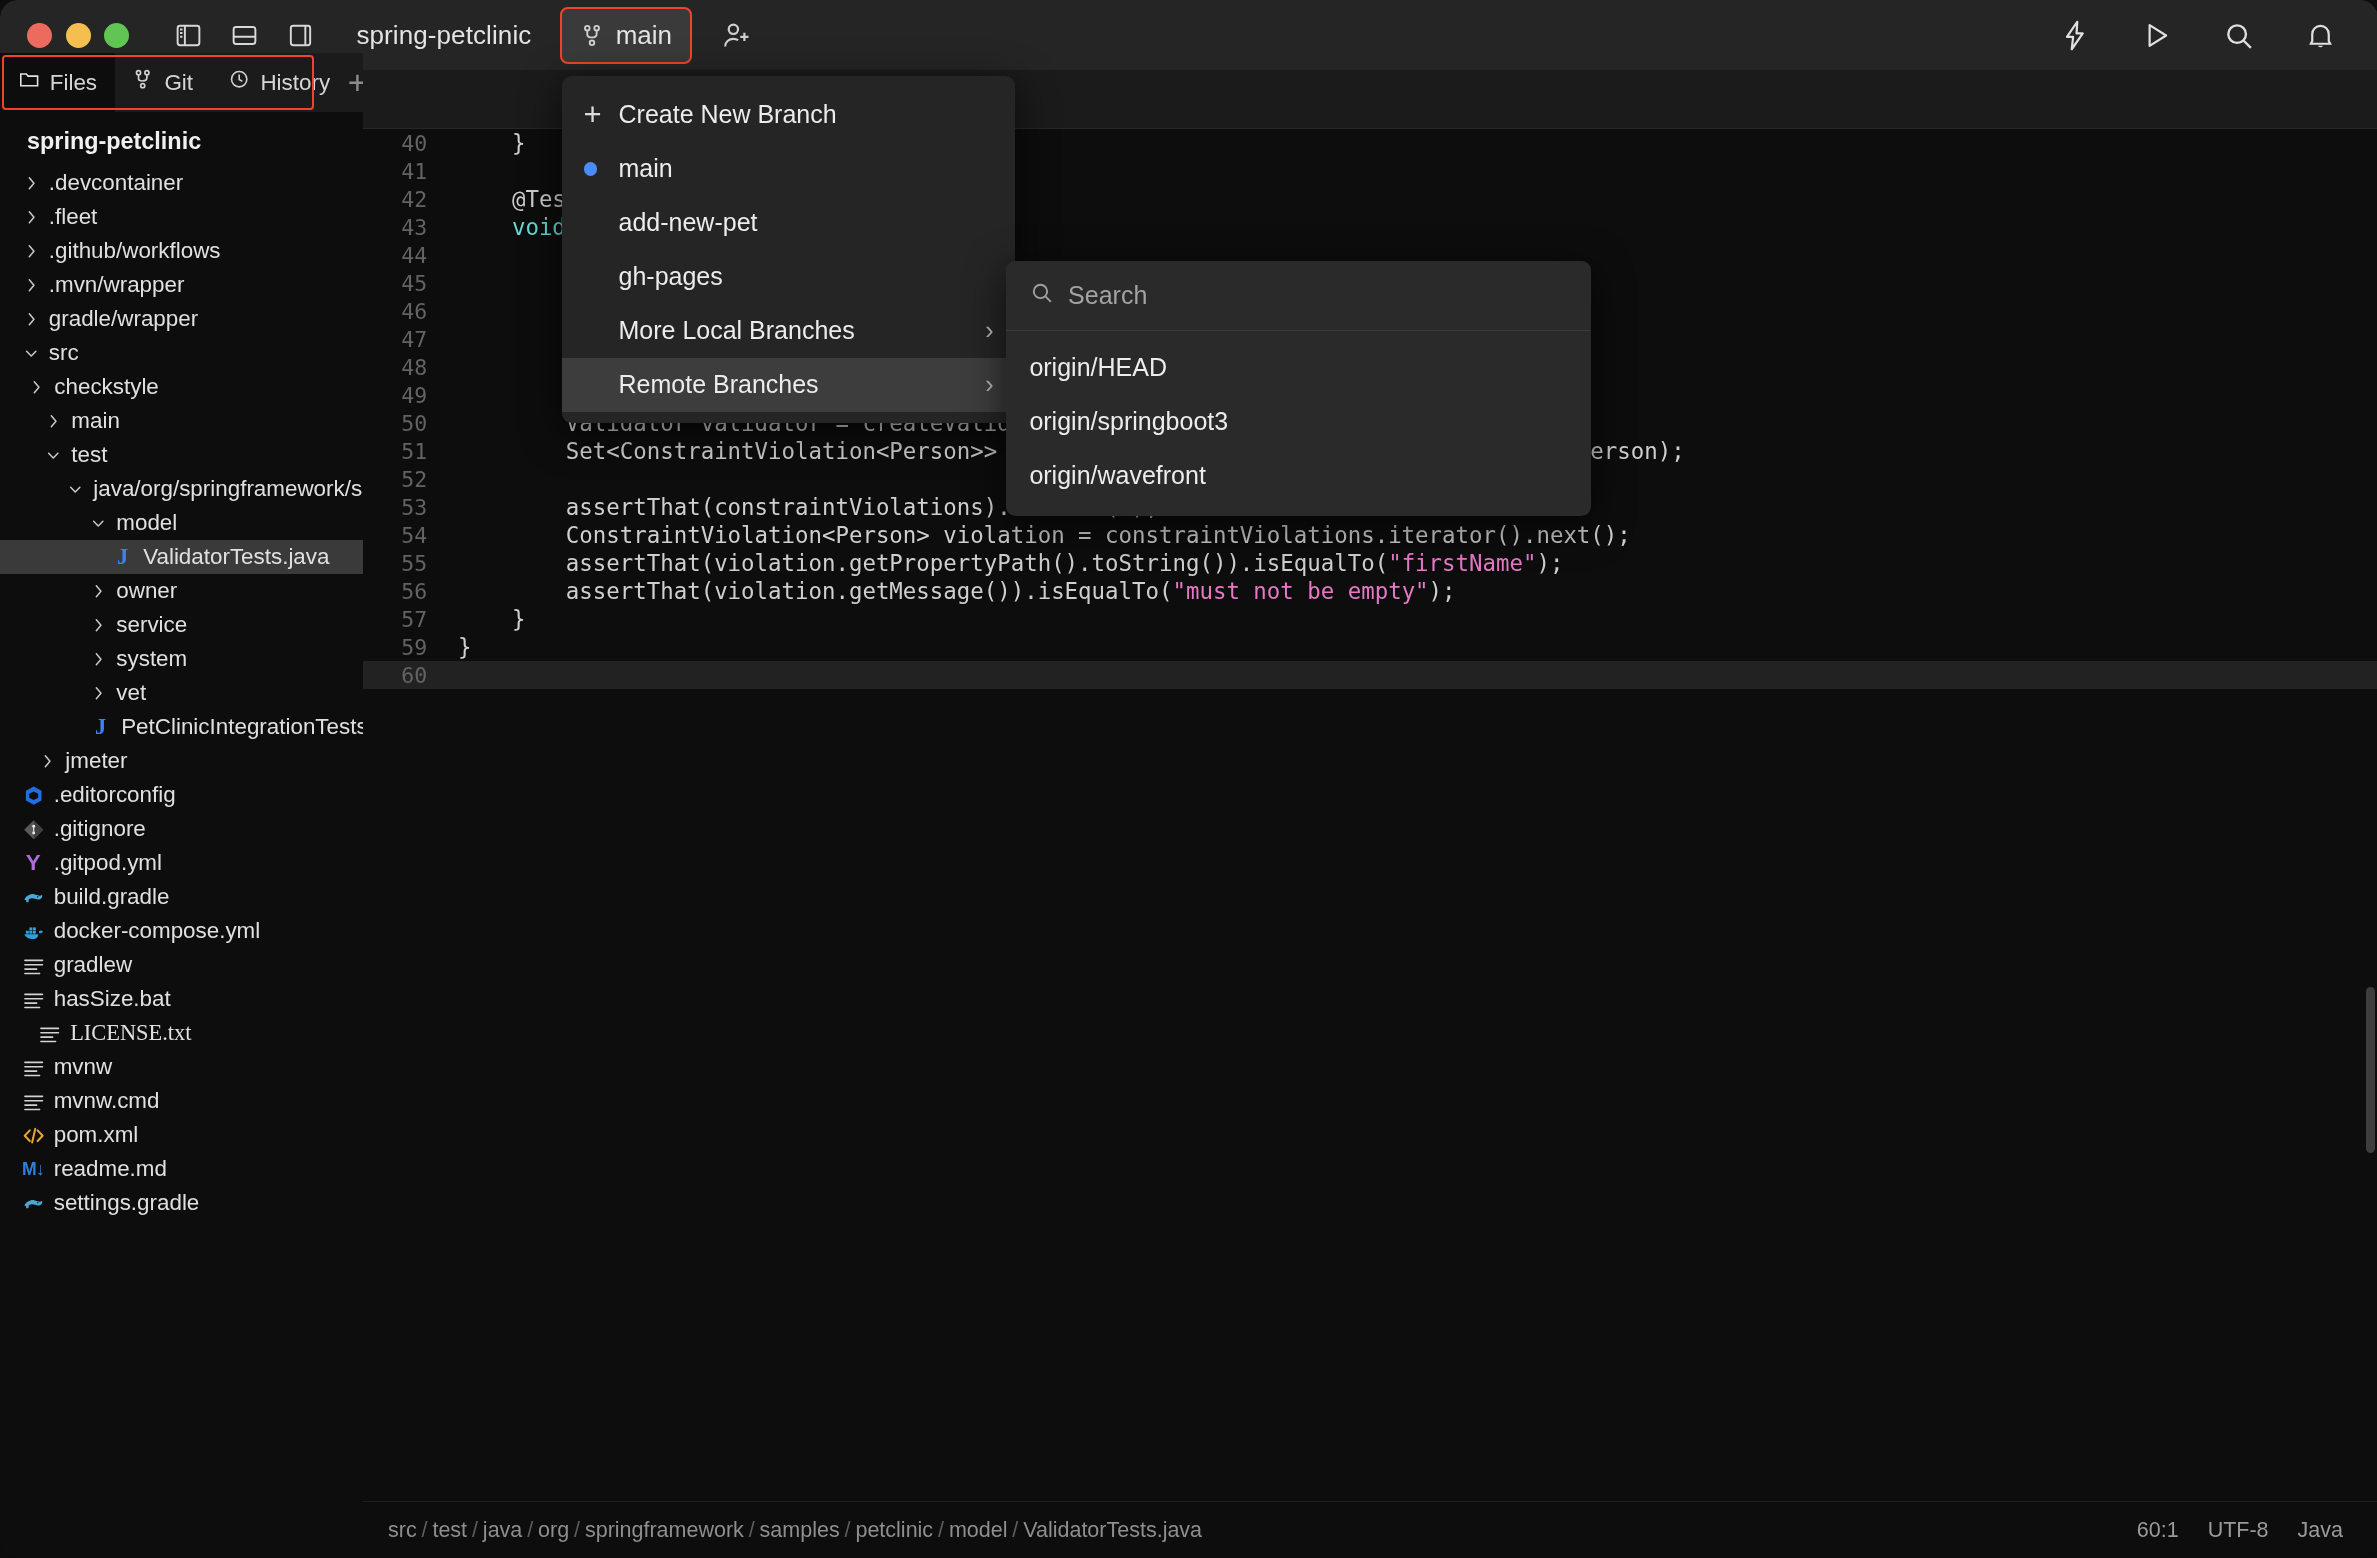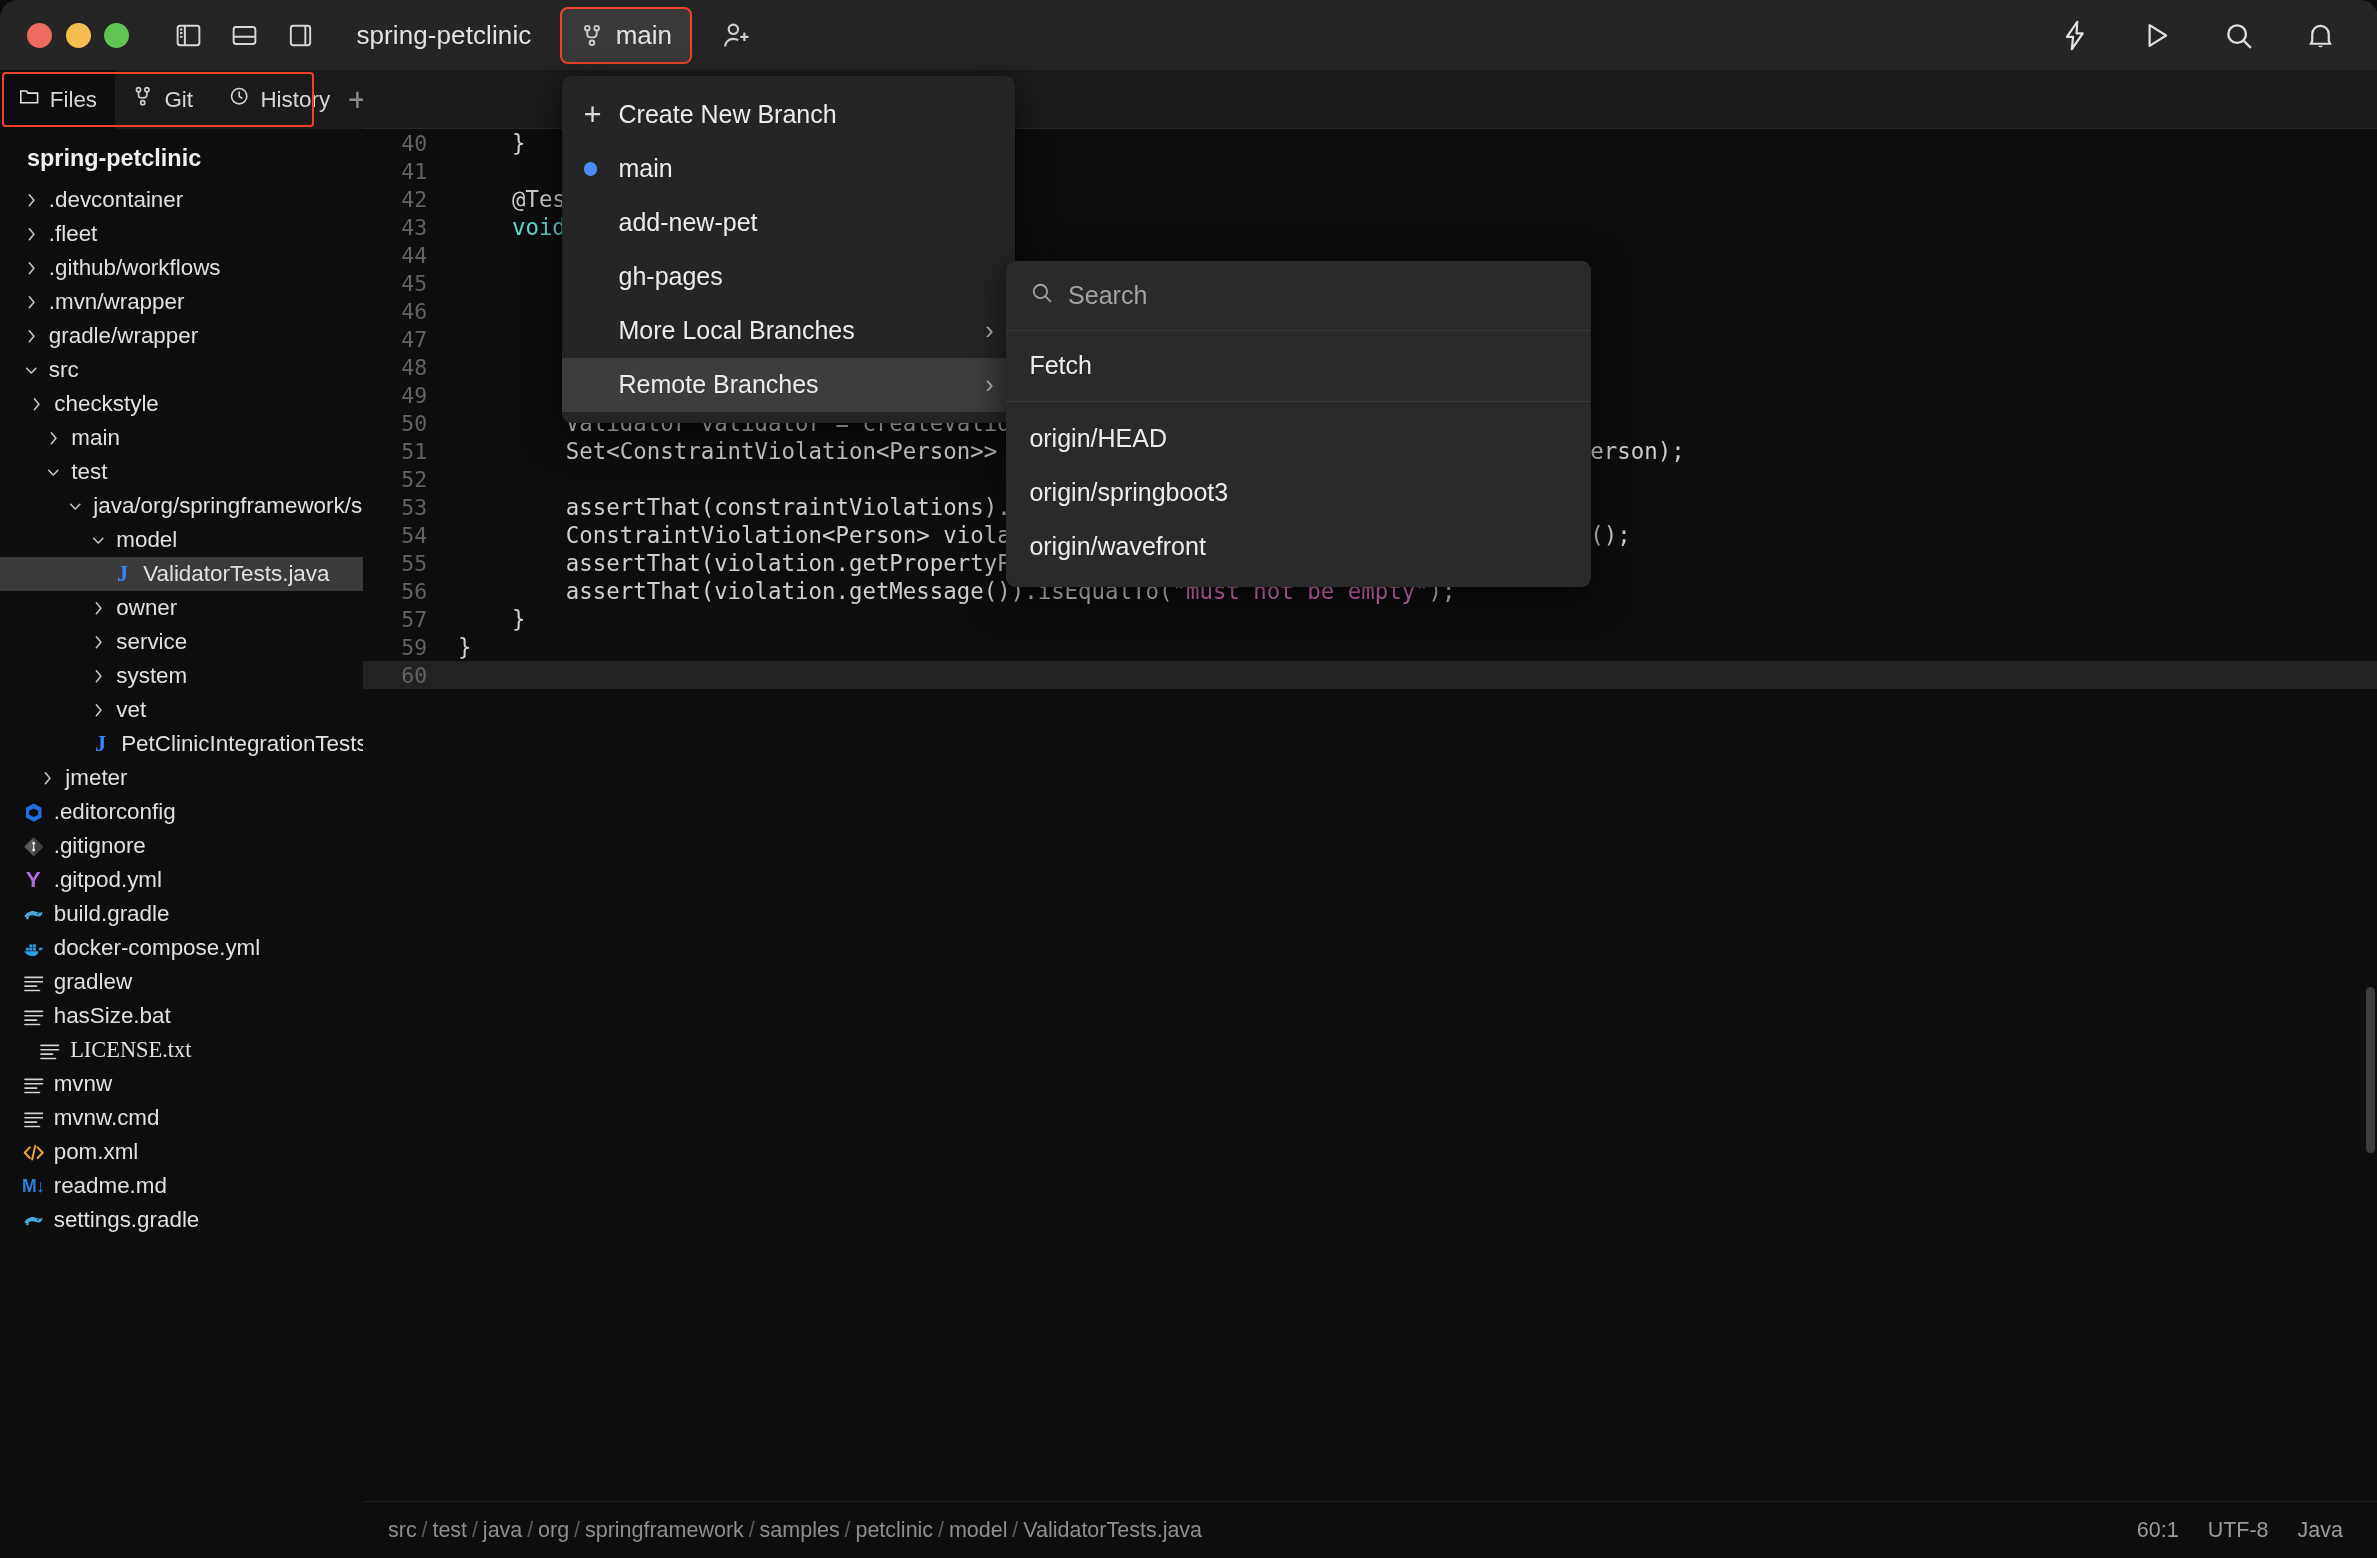--- a/index.html
+++ b/index.html
@@ -38,21 +38,21 @@
     padding: 0 17.6px; border-radius: 7.8px; background: #3a3a3a;
     border: 2.9px solid #f0442a; color: #e3e3e3; font-size: 26px; position: relative;
   }
   .branch-btn svg { width: 25px; height: 25px; }
   .adduser { margin-left: 29px; width: 33px; height: 33px; display: block; }
   .tb-right { margin-left: auto; display: flex; align-items: center; gap: 49px; padding-right: 41px; }
   .tb-right svg { width: 33px; height: 33px; display: block; }
 
   
   .sidebar {
-    position: absolute; top: 70px; left: 0; width: 363px; bottom: 0;
+    position: absolute; top: 53px; left: 0; width: 363px; bottom: 0;
     background: #0d0d0d; overflow: hidden;
   }
   .tabstrip {
     height: 59px; display: flex; align-items: stretch; position: relative;
     background: #1b1b1b;
   }
   .tabs-frame {
     position: absolute; left: 2px; top: 2px; width: 312px; height: 55px;
     border: 2.9px solid #f0442a; border-radius: 3.9px; pointer-events: none;
   }
@@ -664,23 +664,20 @@
   <div class="submenu">
     <div class="sm-search">
       <span>
         <svg viewBox="0 0 24 24" fill="none" stroke="#a0a0a0" stroke-width="1.8">
             <circle cx="11" cy="11" r="6.4"></circle>
             <line x1="15.8" y1="15.8" x2="21" y2="21"></line>
           </svg>
       </span>
       <span>Search</span>
     </div>
-    <div class="sm-sect" id="sm-actions">
-        <div class="sm-item">Fetch</div>
-      </div>
     <div class="sm-list" id="sm-branches">
         <div class="sm-item">origin/HEAD</div>
         <div class="sm-item">origin/springboot3</div>
         <div class="sm-item">origin/wavefront</div>
       </div>
   </div>
 
 </div>
 
 

